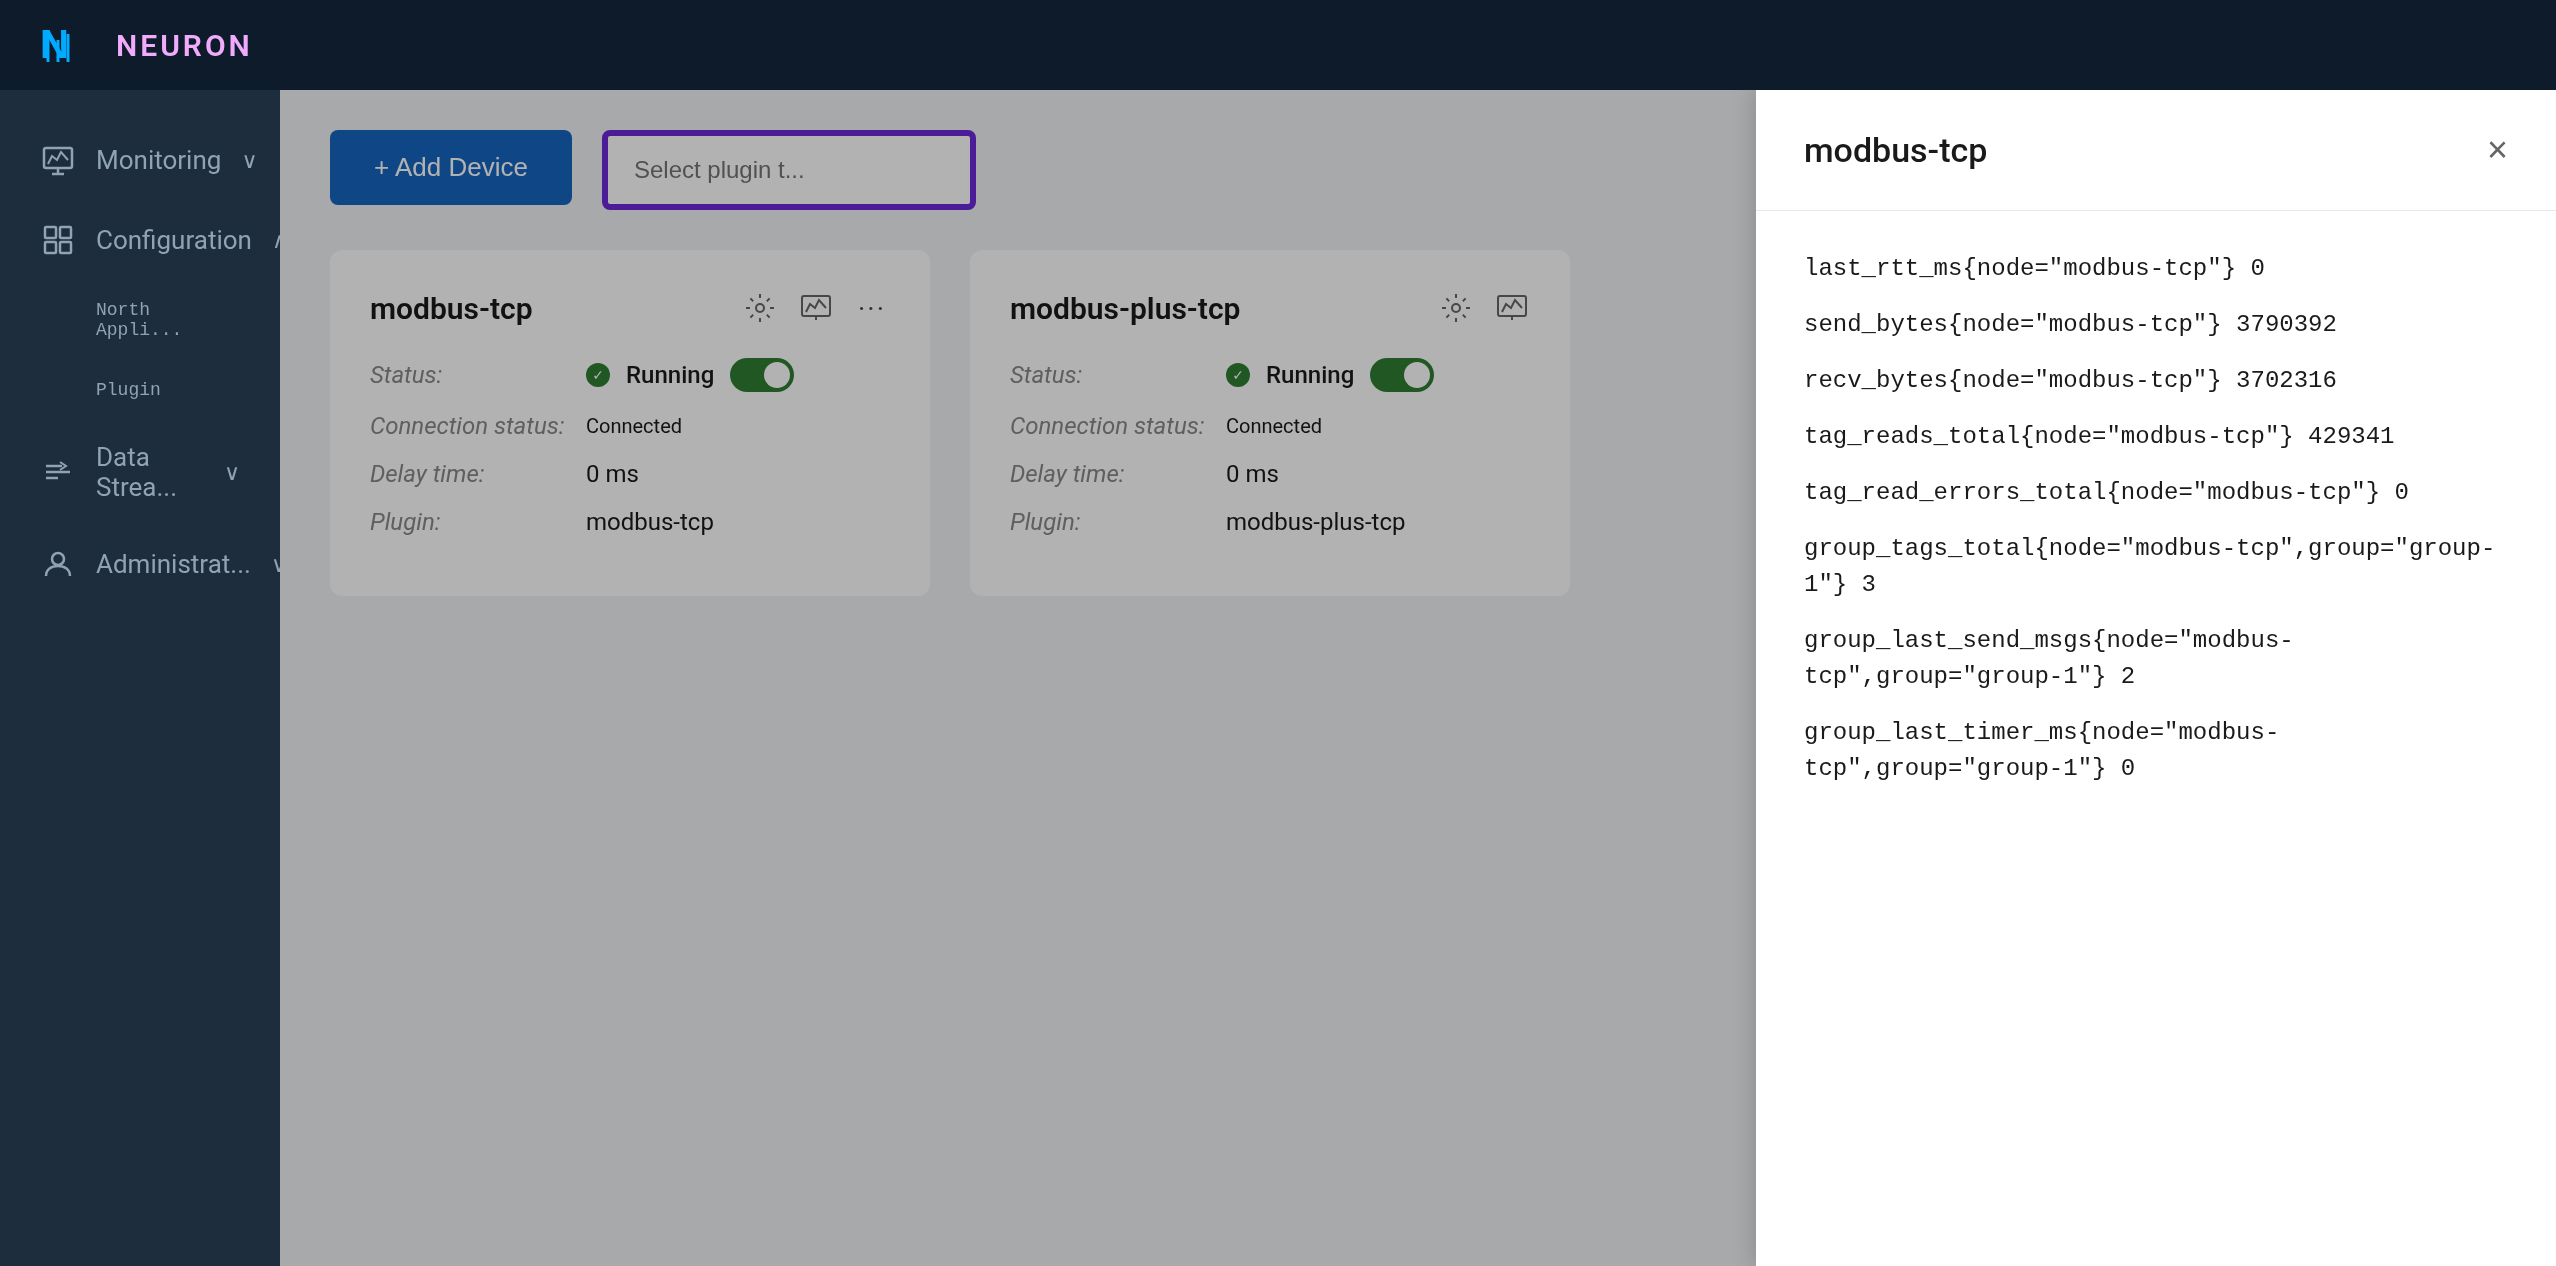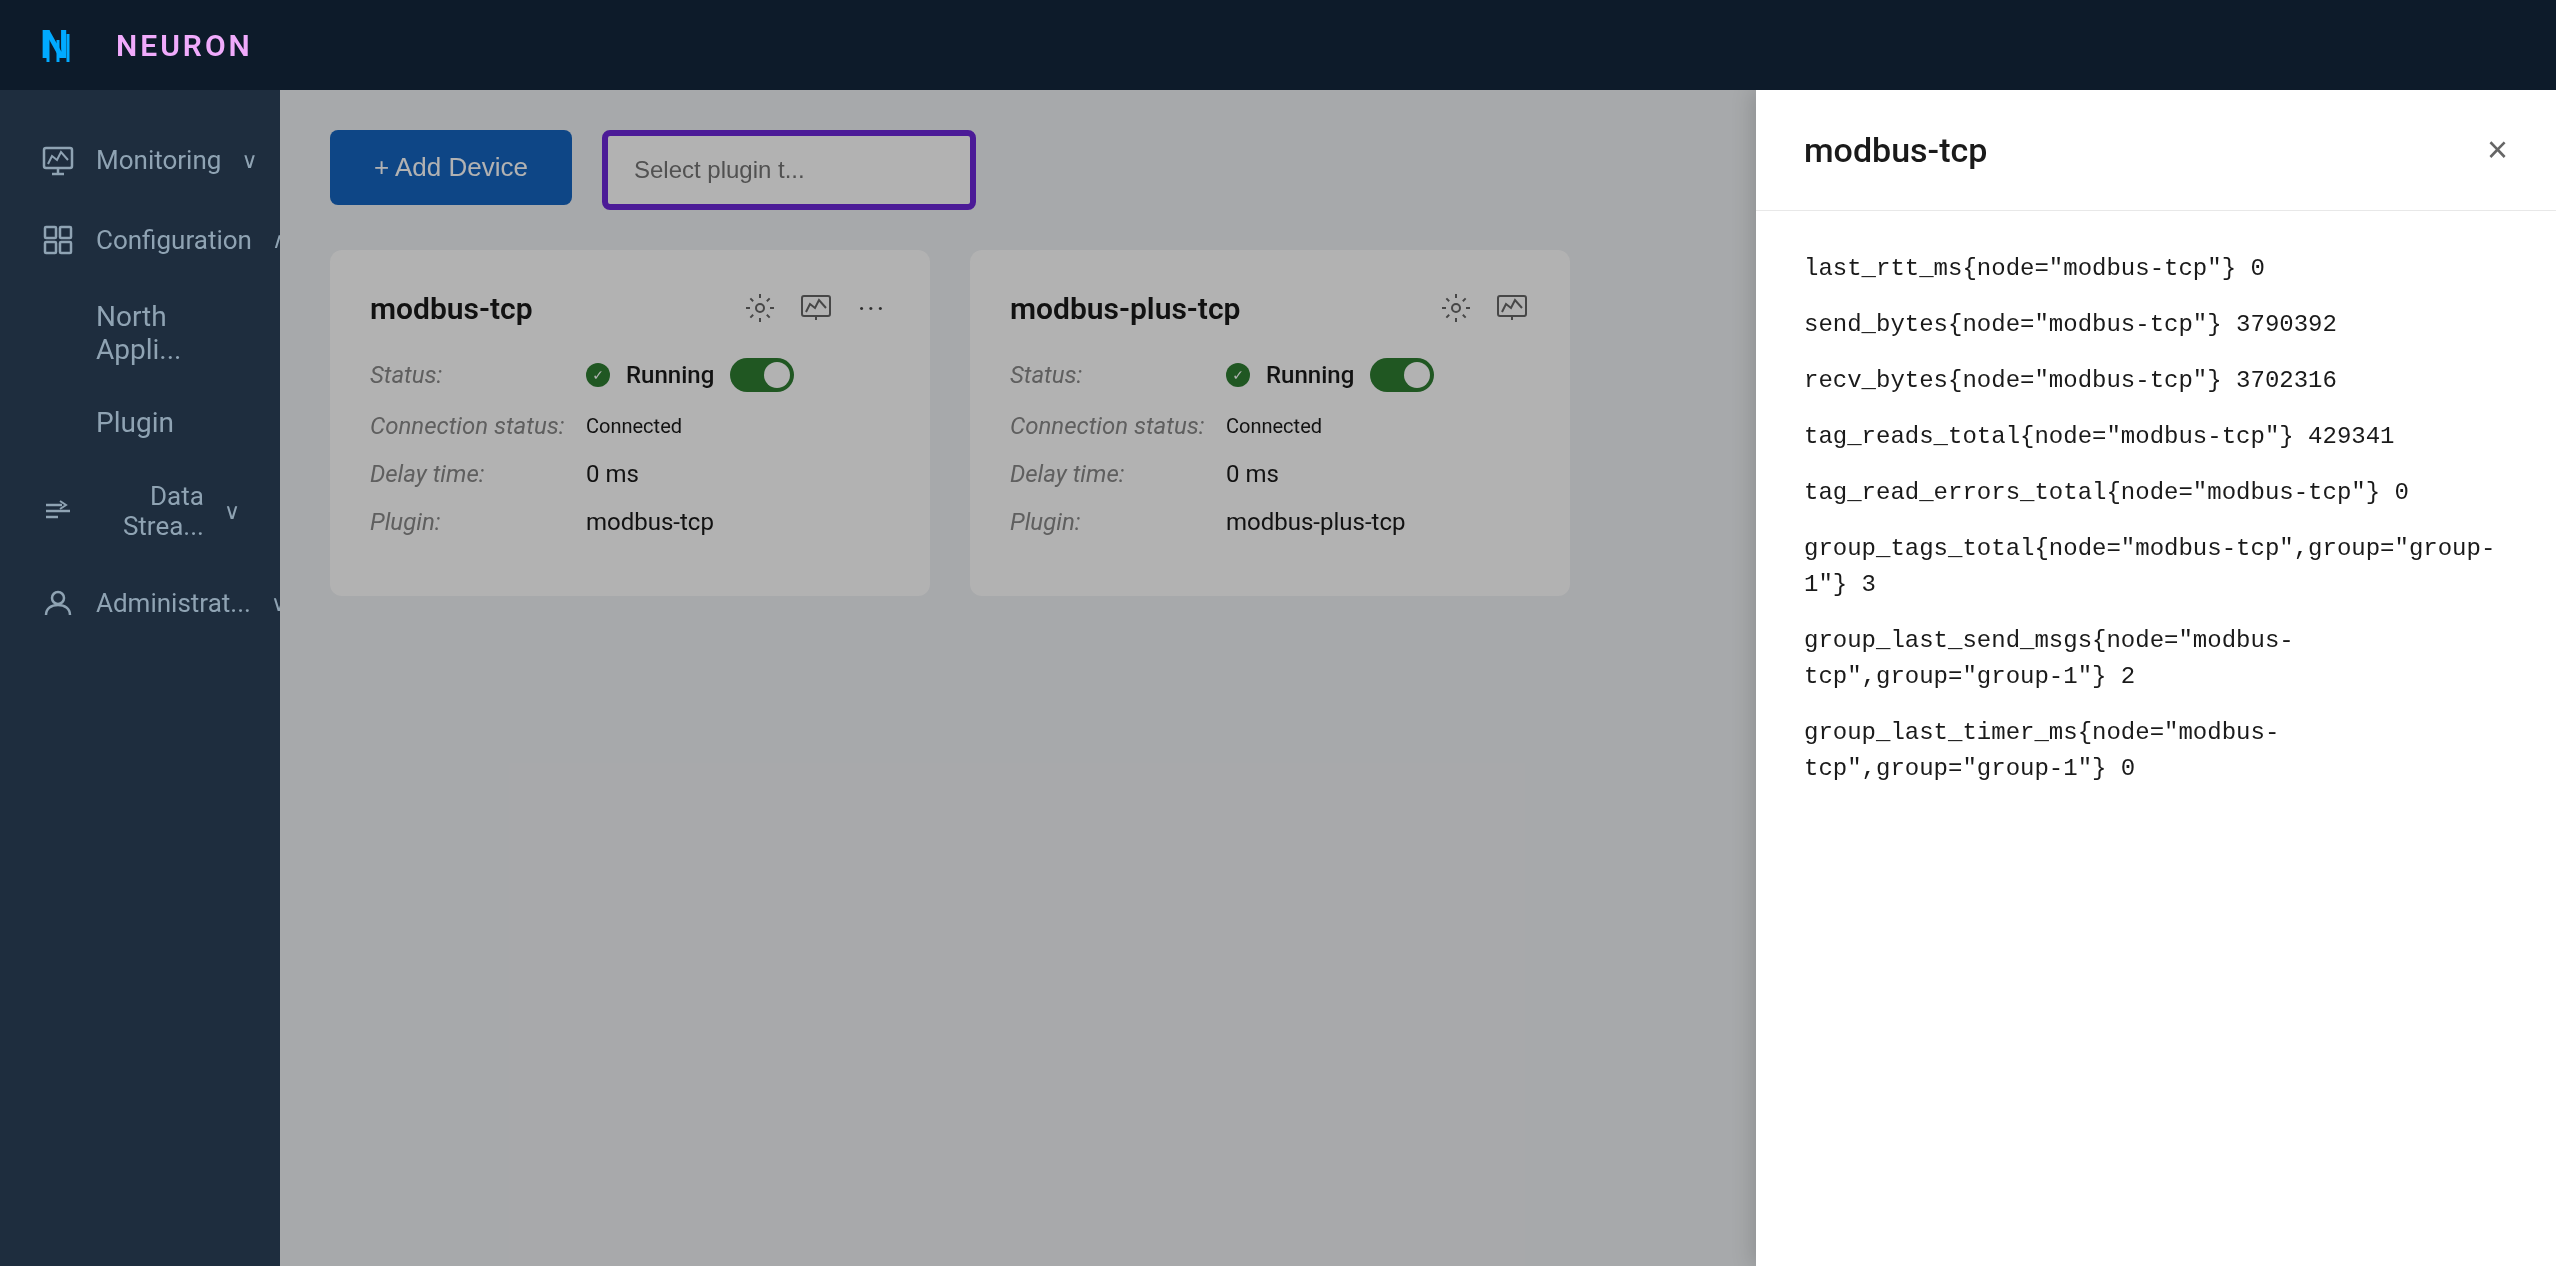--- a/index.html
+++ b/index.html
@@ -11,23 +11,23 @@
     .logo-area { display: flex; align-items: center; gap: 16px; }
     .logo-icon { width: 60px; height: 50px; }
     .logo-text { color: #f0abfc; font-size: 30px; font-weight: 600; letter-spacing: 3px; }
 
     .main-content { display: flex; flex: 1; overflow: hidden; }
 
     
     .sidebar { width: 280px; background: #1e2d3e; flex-shrink: 0; padding-top: 30px; }
     .sidebar-item { padding: 22px 40px; display: flex; align-items: center; gap: 20px; cursor: pointer; color: #8fa3b3; font-size: 26px; }
     .sidebar-item .icon { width: 36px; height: 36px; display: flex; align-items: center; justify-content: center; flex-shrink: 0; }
-    .sidebar-item .label { flex: 1; text-align: right; }
+    .sidebar-item .label { flex: 1; }
     .sidebar-item .arrow { font-size: 22px; }
-    .sidebar-sub-item { padding: 20px 40px 20px 96px; cursor: pointer; color: #8fa3b3; font-size: 28px; }
+    .sidebar-sub-item { padding: 20px 40px 20px 96px; cursor: pointer; color: #8fa3b3; font-size: 18px; font-family: Liberation Mono, monospace; }
     .sidebar-sub-item.active { background: #1565c0; color: white; border-radius: 6px; margin: 0 16px; padding: 20px 30px 20px 60px; }
 
     
     .page-area { flex: 1; background: #f0f2f5; position: relative; overflow: hidden; }
     .page-overlay { position: absolute; inset: 0; background: rgba(0,0,0,0.3); z-index: 10; }
 
     .page-inner { padding: 40px 50px; }
     .page-toolbar { display: flex; align-items: flex-start; gap: 30px; margin-bottom: 40px; }
     .add-device-btn { background: #1565c0; color: white; border: none; padding: 22px 44px; border-radius: 8px; font-size: 26px; cursor: pointer; display: flex; align-items: center; gap: 12px; white-space: nowrap; }
     .search-select { background: white; border: 6px solid #6d28d9; border-radius: 8px; padding: 20px 26px; font-size: 24px; color: #999; min-width: 320px; }

